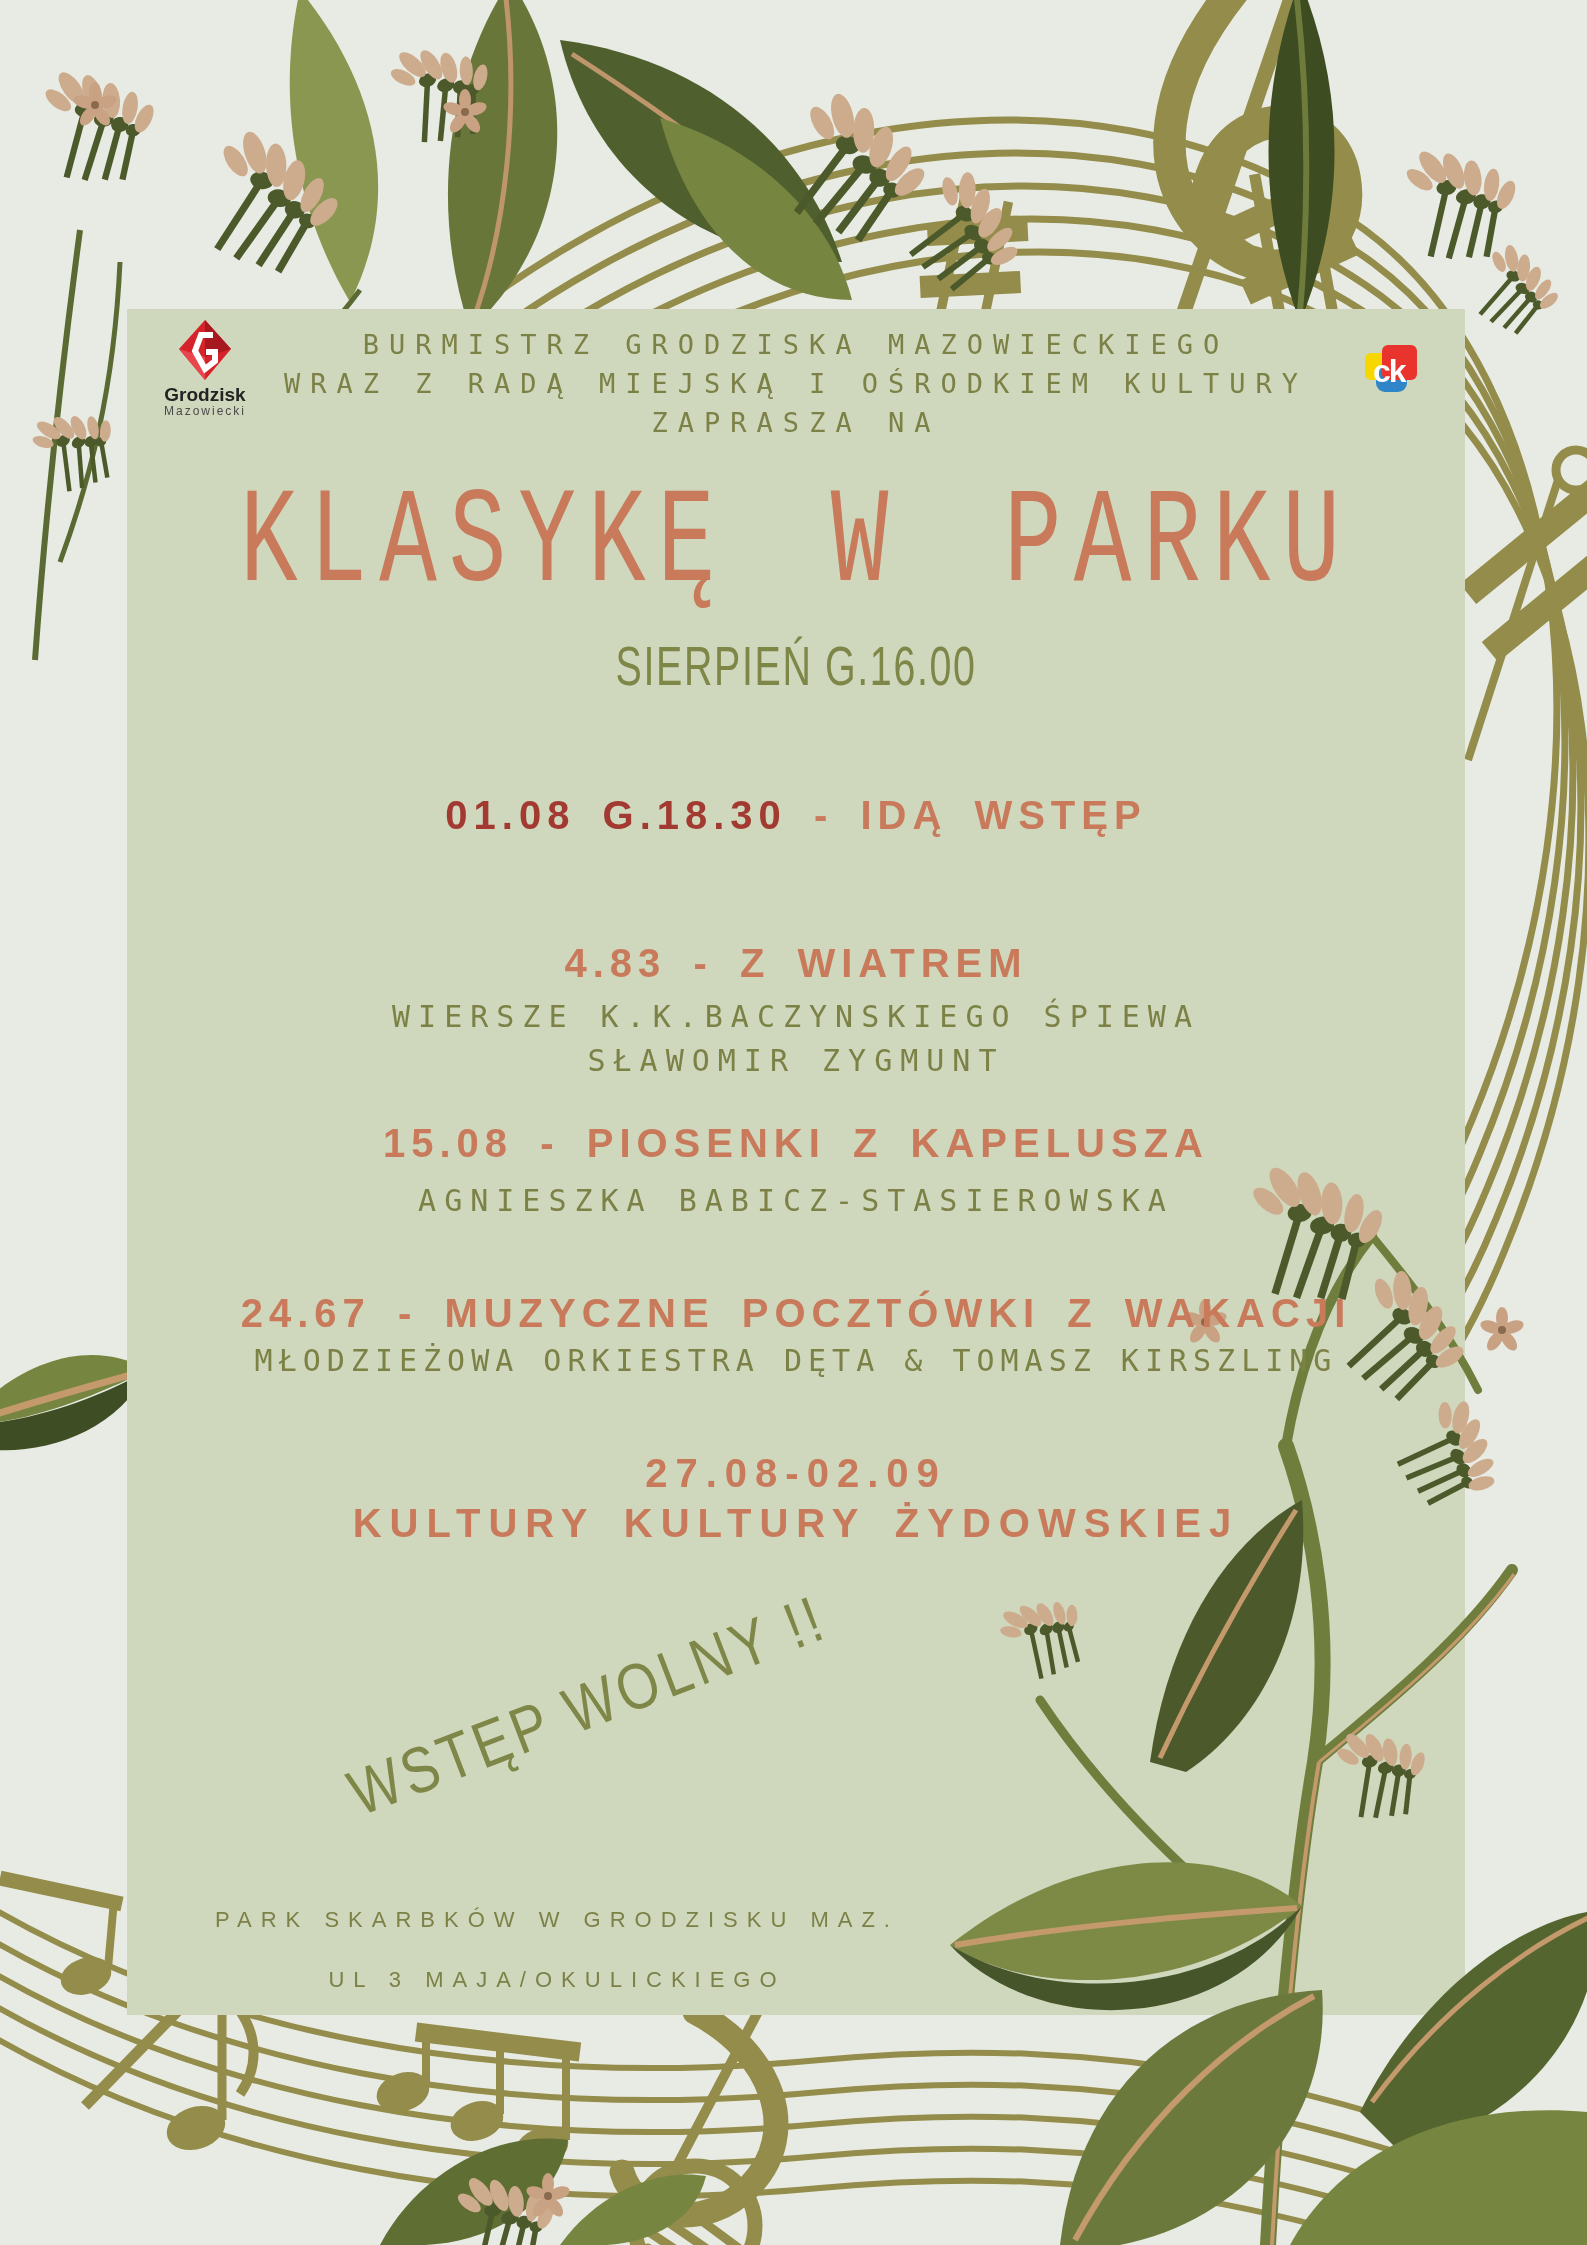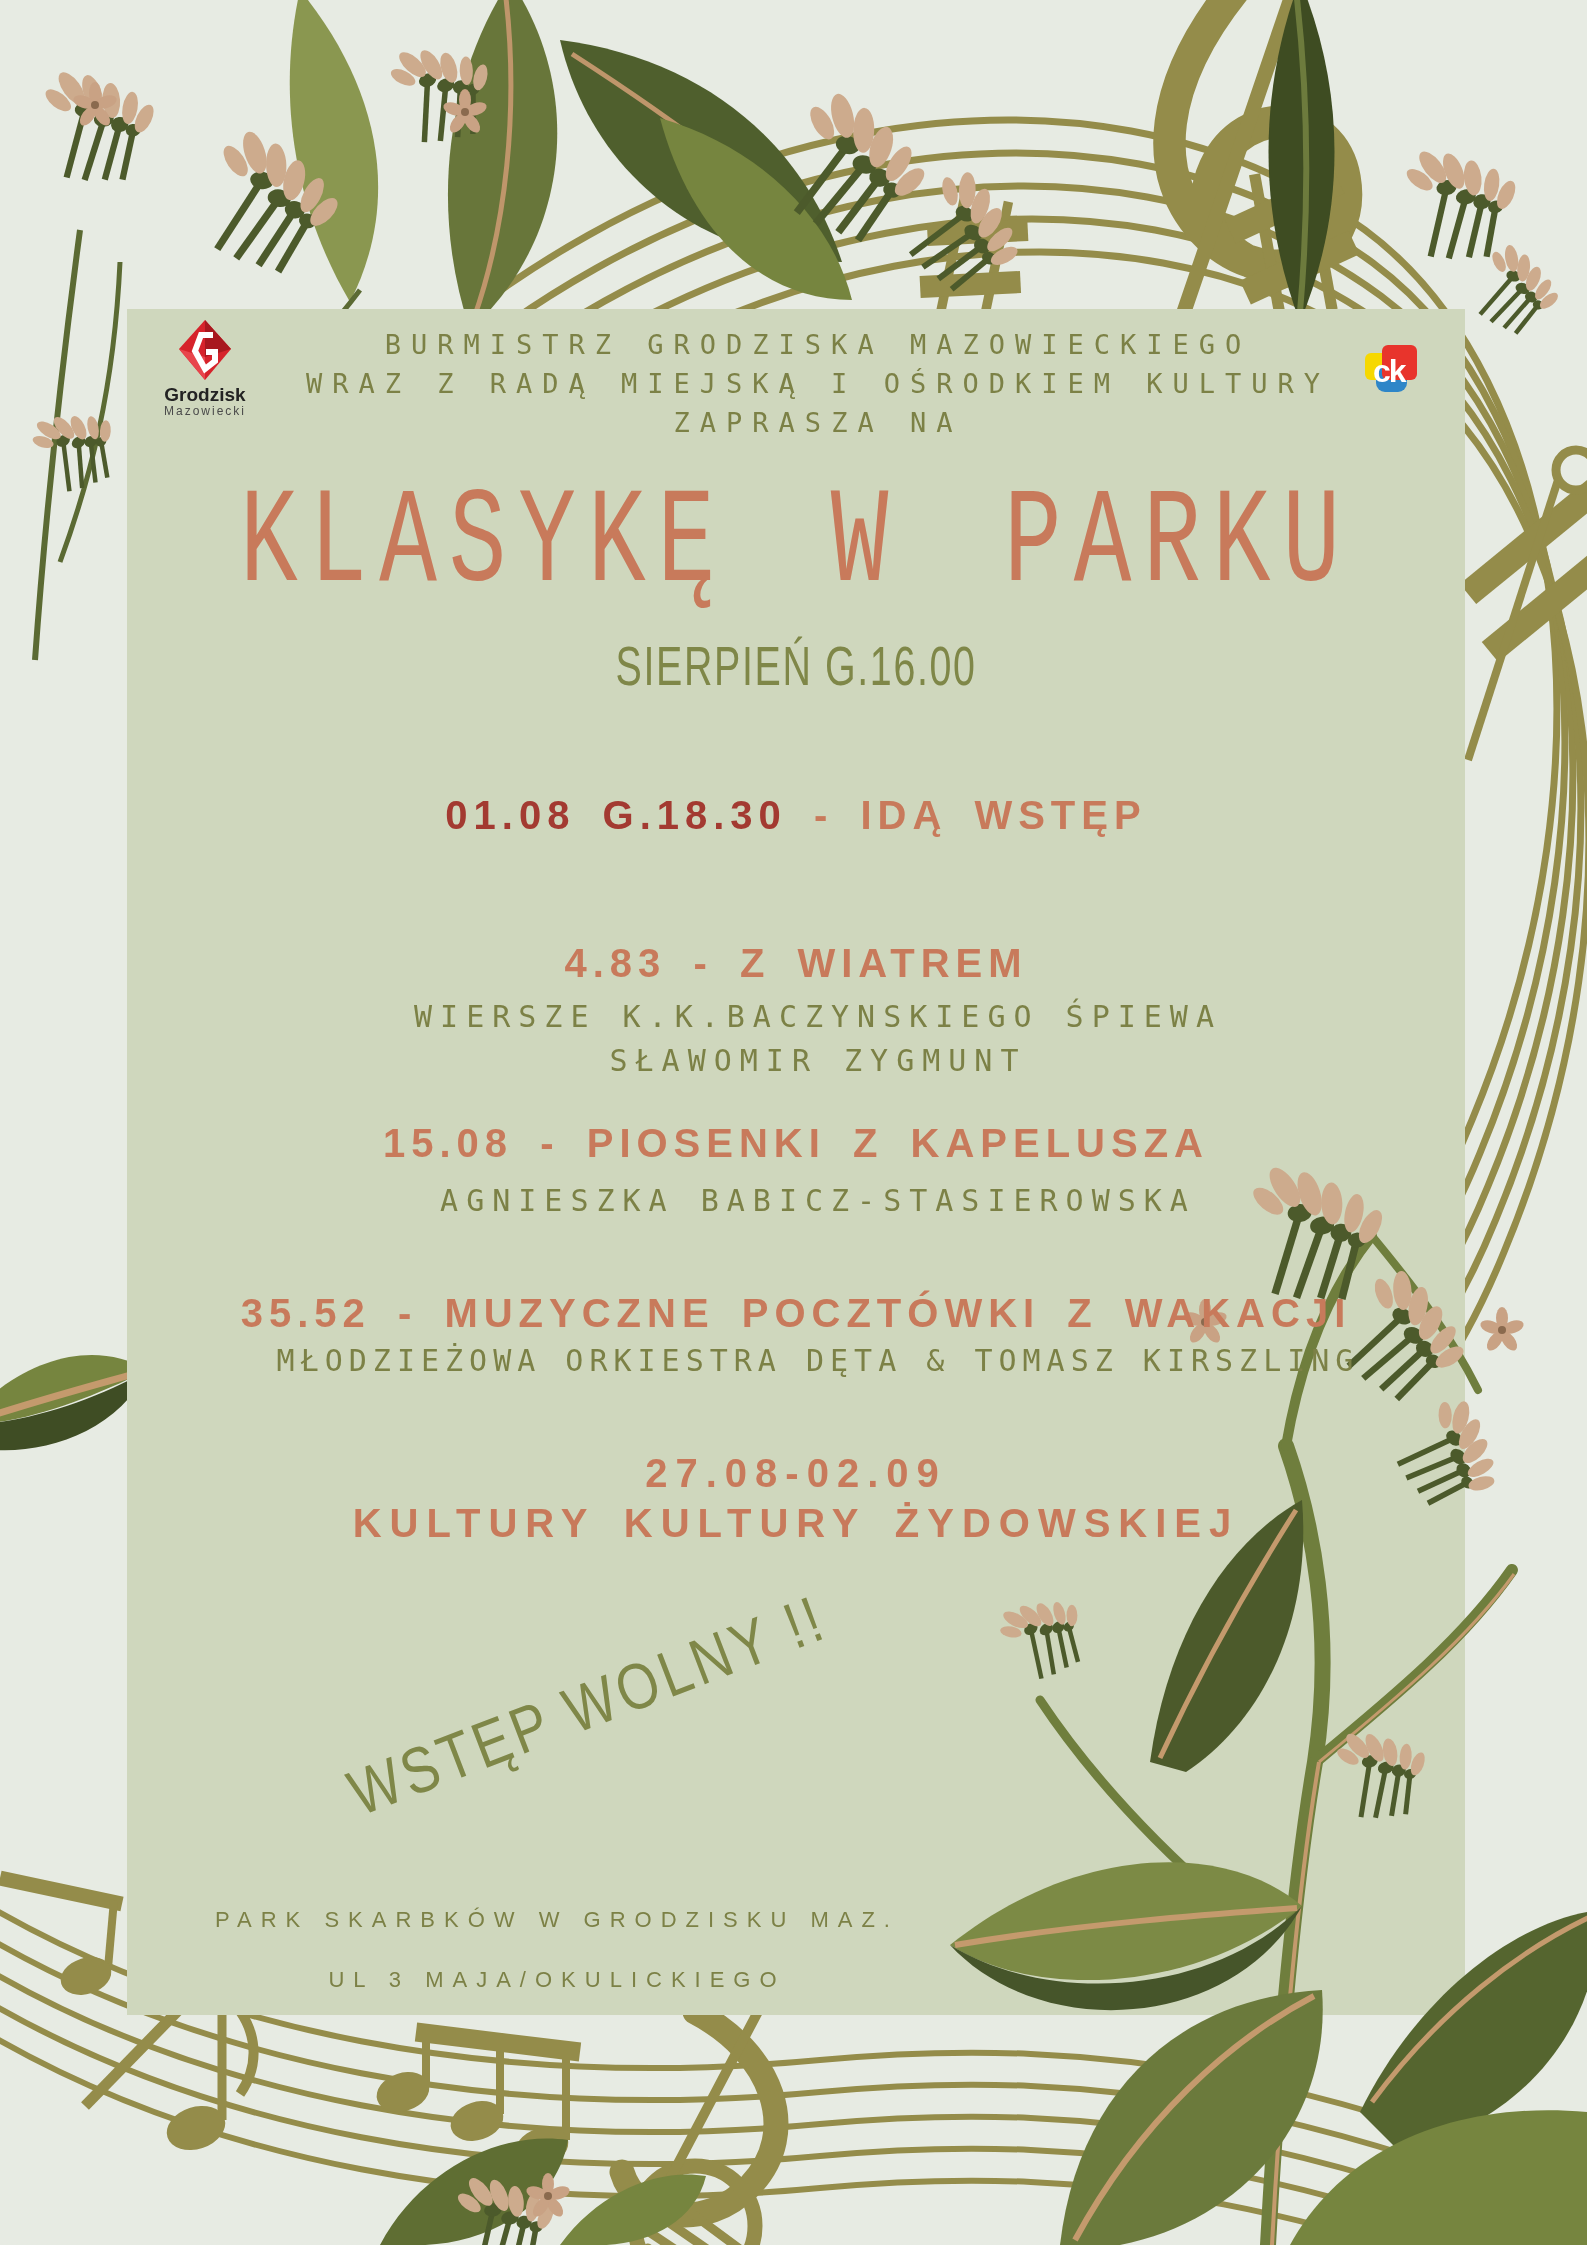--- a/index.html
+++ b/index.html
@@ -10,21 +10,21 @@
   .decor{position:absolute;left:0;top:0;width:1587px;height:2245px;pointer-events:none;}
   .decor-back{z-index:0;}
   .panel{position:absolute;left:127px;top:309px;width:1338px;height:1706px;background:#cfd7bd;z-index:1;}
   .decor-front{z-index:2;}
   .content{position:absolute;left:127px;top:309px;width:1338px;height:1706px;z-index:3;}
 
   .abs{position:absolute;}
   .ctr{left:0;width:100%;text-align:center;}
 
   
-  .detail{font-family:"DejaVu Sans Mono",monospace;color:#7c8146;margin-left:22px;}
+  .detail{font-family:"DejaVu Sans Mono",monospace;color:#7c8146;}
   .hdr{top:16px;line-height:39px;font-size:27px;letter-spacing:10px;}
   .hdr div{white-space:nowrap;}
 
   
   .title{top:176px;color:#c87a5b;font-size:96px;letter-spacing:12px;word-spacing:34px;line-height:120px;white-space:nowrap;font-family:Liberation Mono, monospace;}
   .title span{display:inline-block;transform:scale(1,1.42);}
   .subtitle{top:318px;color:#7f8748;font-size:48px;letter-spacing:2px;line-height:80px;white-space:nowrap;}
   .subtitle span{display:inline-block;transform:scale(0.82,1.15);}
 
   
@@ -288,21 +288,21 @@
     <div class="abs ctr sub detail" style="top:732px">SŁAWOMIR ZYGMUNT</div>
 
     <div class="abs ctr evline" style="top:810px">
       <span>15.08</span>
       <span>-</span>
       <span>PIOSENKI Z KAPELUSZA</span>
     </div>
     <div class="abs ctr sub detail" style="top:872px">AGNIESZKA BABICZ-STASIEROWSKA</div>
 
     <div class="abs ctr evline" style="top:980px">
-      <span>35.52</span>
+      <span>24.67</span>
       <span>-</span>
       <span>MUZYCZNE POCZTÓWKI Z WAKACJI</span>
     </div>
     <div class="abs ctr sub detail" style="top:1032px;letter-spacing:6px">MŁODZIEŻOWA ORKIESTRA DĘTA &amp; TOMASZ KIRSZLING</div>
 
     <div class="abs ctr evline wide" style="top:1140px">
       <span>27.08-02.09</span>
     </div>
     <div class="abs ctr evline wide" style="top:1190px">
       <span>KULTURY KULTURY ŻYDOWSKIEJ</span>

